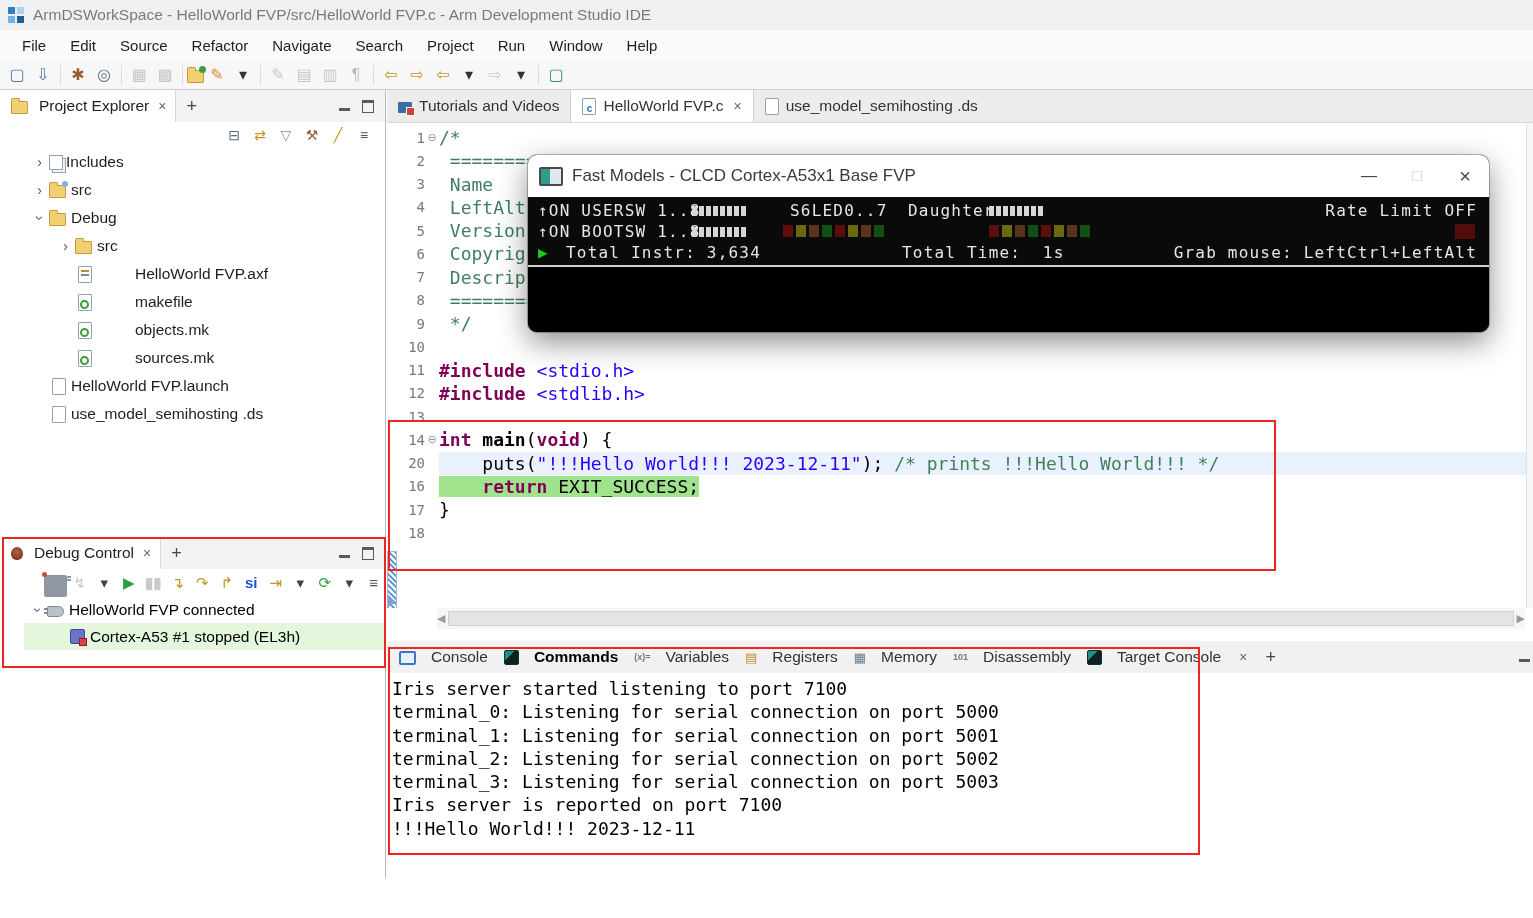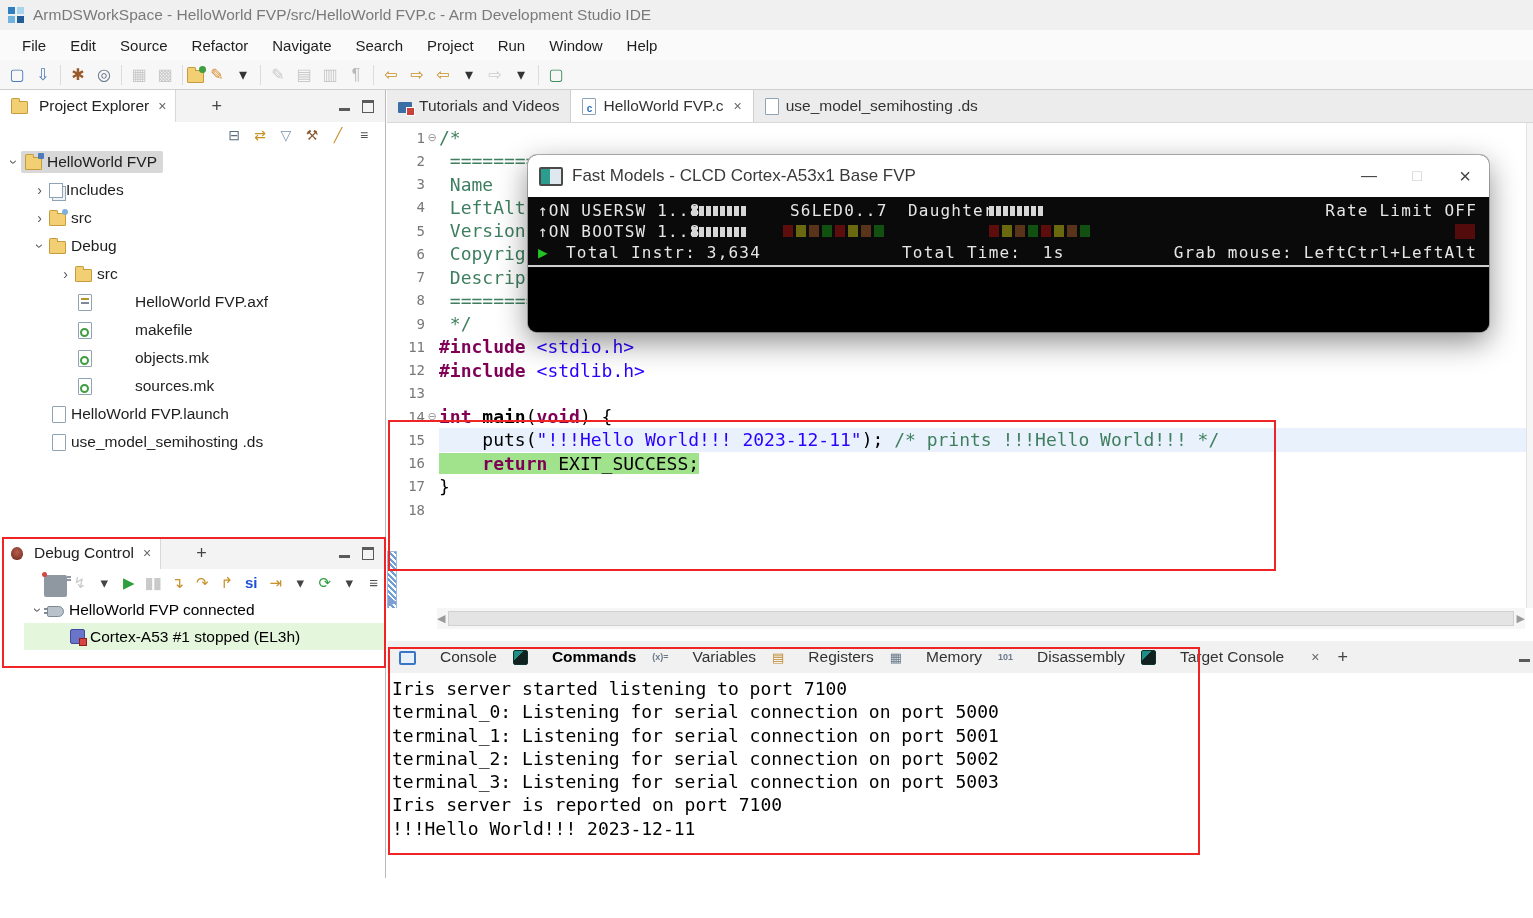--- a/index.html
+++ b/index.html
@@ -16,21 +16,21 @@
   #menubar{position:absolute;left:0;top:30px;width:100%;height:30px;background:#fafafa;
     display:flex;align-items:center;padding-left:10px;box-sizing:border-box;font-size:15px;color:#1e1e1e;}
   .menu-item{padding:5px 12px;cursor:default;}
   #toolbar{position:absolute;left:0;top:60px;width:100%;height:30px;background:#f7f7f7;
     border-bottom:1px solid #cfcfcf;display:flex;align-items:center;padding-left:4px;box-sizing:border-box;}
   .tbi{width:26px;height:24px;display:flex;align-items:center;justify-content:center;font-size:16px;cursor:default;}
   .tbi.tiny2{font-size:10px;font-weight:bold;}
   .tb-sep{width:1px;height:20px;background:#dcdcdc;margin:0 4px;}
 
   
-  .phead{display:flex;align-items:center;background:#f3f3f3;gap:25px;}
+  .phead{display:flex;align-items:center;background:#f3f3f3;}
   .ptab{display:flex;align-items:center;gap:6px;background:#fff;height:100%;padding:0 9px;
     border-right:1px solid #d8d8d8;font-size:15.5px;color:#222;}
   .tclose{color:#666;font-size:14px;margin-left:3px;cursor:default;}
   .addtab{font-size:18px;color:#444;padding:0 10px;cursor:default;}
   .pbtns{margin-left:auto;display:flex;align-items:center;gap:6px;padding-right:8px;}
   .pb{width:18px;height:16px;display:flex;align-items:center;justify-content:center;cursor:default;}
   .pb-min{width:11px;height:3px;background:#5a5a5a;margin-top:7px;}
   .pb-max{width:10px;height:9px;border:1px solid #5a5a5a;border-top-width:3px;}
 
   
@@ -112,21 +112,21 @@
   #vscroll{position:absolute;right:15px;top:33px;width:24px;height:485px;background:#f6f6f6;border-left:1px solid #e2e2e2;
     display:flex;flex-direction:column;justify-content:space-between;align-items:center;color:#9a9a9a;font-size:11px;box-sizing:border-box;padding:3px 0;}
   #hscroll{position:absolute;left:50px;top:518px;right:40px;height:21px;background:#f6f6f6;
     display:flex;align-items:center;color:#9a9a9a;font-size:11px;}
   .hthumb{flex:1;height:13px;background:#e4e4e4;border:1px solid #d0d0d0;margin:0 3px;}
 
   
   #console{position:absolute;left:387px;top:641px;right:0;bottom:0;background:#fff;}
   #cs-header{height:32px;background:#f1f1f1;display:flex;align-items:center;padding-left:4px;}
   #cs-tabs{display:flex;align-items:center;height:100%;}
-  #cs-tabs .tab{padding:0 8px;gap:24px;}
+  #cs-tabs .tab{padding:0 8px;gap:15px;}
   #cs-tabs .tab.active{font-weight:bold;color:#000;}
   #cs-lines{padding:4px 0 0 5px;font:18px/23.3px "DejaVu Sans Mono",monospace;color:#000;white-space:pre;}
 
   
   #fvp{position:absolute;left:528px;top:155px;width:961px;height:177px;border-radius:9px;overflow:hidden;
     box-shadow:0 10px 30px rgba(0,0,0,.45),0 0 0 1px #b9b9b9;background:#0a0a0a;z-index:30;}
   #fvp-title{height:42px;background:#fff;display:flex;align-items:center;gap:9px;padding-left:11px;
     font-size:17px;color:#3a3a3a;}
   .fvp-ico{width:20px;height:15px;border:2px solid #4a4a4a;border-radius:2px;
     background:linear-gradient(90deg,#2a9d8f 0 45%,#dfe8ef 45%);flex:none;}
@@ -225,27 +225,20 @@
     </div>
     <div id="pe-tools">
         <span class="tbi " style="color: rgb(90, 107, 124);">⊟</span>
         <span class="tbi " style="color: rgb(200, 145, 40);">⇄</span>
         <span class="tbi " style="color: rgb(122, 147, 173);">▽</span>
         <span class="tbi " style="color: rgb(138, 90, 51);">⚒</span>
         <span class="tbi " style="color: rgb(200, 145, 40);">╱</span>
         <span class="tbi " style="color: rgb(85, 85, 85);">≡</span>
       </div>
     <div id="pe-tree">
-        <div class="trow ind0">
-          <span class="exp open">›</span>
-          <span class="selwrap">
-            <span class="tico ic-folder-c"></span>
-            <span class="tlabel">HelloWorld FVP</span>
-          </span>
-        </div>
         <div class="trow ind1">
           <span class="exp">›</span>
           <span class="tico ic-includes"></span>
           <span class="tlabel">Includes</span>
         </div>
         <div class="trow ind1">
           <span class="exp">›</span>
           <span class="tico ic-folder-src"></span>
           <span class="tlabel">src</span>
         </div>
@@ -391,41 +384,46 @@
             <span class="ln">8</span>
             <span class="fold"></span>
             <span class="codeln"><span class="tk-c"> ============================================================</span></span>
           </div>
           <div class="cl">
             <span class="ln">9</span>
             <span class="fold"></span>
             <span class="codeln"><span class="tk-c"> */</span></span>
           </div>
           <div class="cl">
+            <span class="ln">10</span>
+            <span class="fold"></span>
+            <span class="codeln"></span>
+          </div>
+          <div class="cl">
             <span class="ln">11</span>
             <span class="fold"></span>
             <span class="codeln"><span class="tk-k">#include</span><span class="tk-p"> </span><span class="tk-s">&lt;stdio.h&gt;</span></span>
           </div>
           <div class="cl">
             <span class="ln">12</span>
             <span class="fold"></span>
             <span class="codeln"><span class="tk-k">#include</span><span class="tk-p"> </span><span class="tk-s">&lt;stdlib.h&gt;</span></span>
           </div>
           <div class="cl">
             <span class="ln">13</span>
             <span class="fold"></span>
             <span class="codeln"></span>
           </div>
           <div class="cl">
             <span class="ln">14</span>
             <span class="fold">⊖</span>
             <span class="codeln"><span class="tk-k">int</span><span class="tk-p"> </span><span class="tk-f">main</span><span class="tk-p">(</span><span class="tk-k">void</span><span class="tk-p">) {</span></span>
           </div>
           <div class="cl hl">
-            <span class="ln">15</span>
+            <span class="ln">20</span>
             <span class="fold"></span>
             <span class="codeln"><span class="tk-p">    puts(</span><span class="tk-s">"!!!Hello World!!! 2023-12-11"</span><span class="tk-p">); </span><span class="tk-c">/* prints !!!Hello World!!! */</span></span>
           </div>
           <div class="cl">
             <span class="ln">16</span>
             <span class="fold"></span>
             <span class="codeln"><span class="stmt"><span class="tk-p">    </span><span class="tk-k">return</span><span class="tk-p"> EXIT_SUCCESS;</span></span></span>
           </div>
           <div class="cl">
             <span class="ln">17</span>

